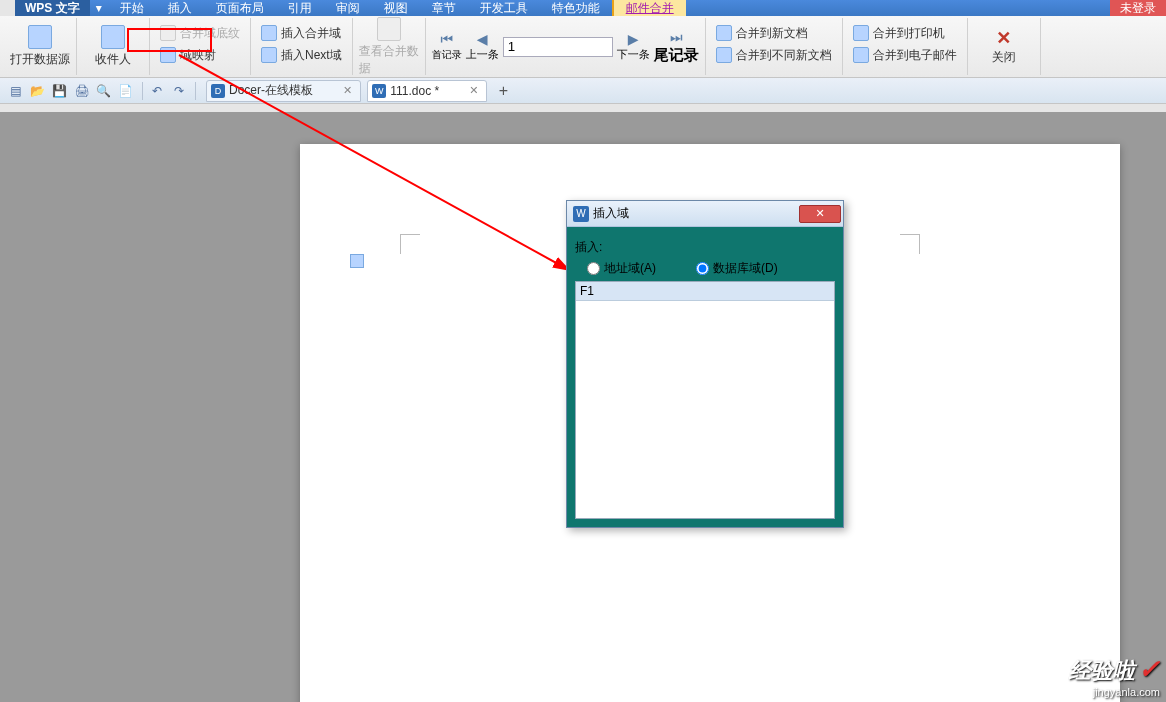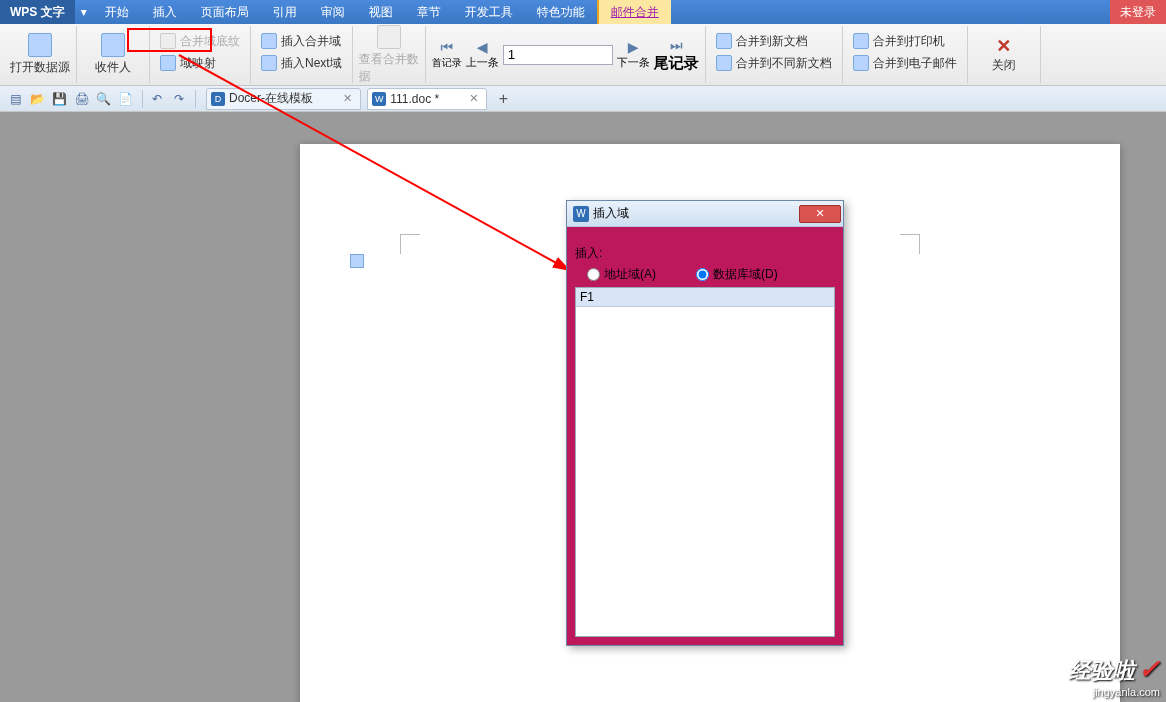--- a/index.html
+++ b/index.html
@@ -1,17 +1,17 @@
 <!DOCTYPE html>
 <html><head>
 <meta charset="utf-8">
 <style>
   * { box-sizing: border-box; margin: 0; padding: 0; font-family: "Microsoft YaHei", SimSun, sans-serif; }
   body { width: 1166px; height: 702px; background: #e6e6e6; overflow: hidden; position: relative; font-size: 12px; }
-  .menubar { height: 24px; background: linear-gradient(#4a89dc,#3b78c4); display: flex; align-items: stretch; color: #fff; }
+  .menubar { height: 16px; background: linear-gradient(#4a89dc,#3b78c4); display: flex; align-items: stretch; color: #fff; margin-left: 15px; }
   .menubar .app { background: #2b5fa0; padding: 0 10px; display:flex; align-items:center; font-weight: bold; }
   .menubar .dropdown-arrow { padding: 0 6px; display:flex; align-items:center;}
   .menubar .mitem { padding: 0 12px; display:flex; align-items:center; cursor:pointer;}
   .menubar .mitem.active { background:#fce7a0; color:#a21caf; border-left:2px solid #e8a31a;text-decoration:underline; }
   .menubar .login { margin-left:auto; background:#e05555; padding:0 10px; display:flex; align-items:center; }
   
   .ribbon { height: 62px; background: linear-gradient(#f7f7f7,#e9e9e9); border-bottom:1px solid #c5c5c5; display:flex; align-items:stretch; padding:2px 4px; }
   .rgroup { display:flex; flex-direction:column; justify-content:center; padding:0 6px; border-right:1px solid #d0d0d0;}
   .rgroup.split { flex-direction:row; align-items:center; }
   .rbtn-big { display:flex; flex-direction:column; align-items:center; justify-content:center; width:60px; color:#333; cursor:pointer; }
@@ -38,24 +38,24 @@
   .crop-tl { position:absolute; left:100px; top:90px; width:20px; height:20px; border-left:1px solid #bbb; border-top:1px solid #bbb;}
   .crop-tr { position:absolute; right:200px; top:90px; width:20px; height:20px; border-right:1px solid #bbb; border-top:1px solid #bbb;}
   .para-mark { position:absolute; left:50px; top:110px; width:14px; height:14px; background:#b7d4ff; border:1px solid #7aa9e0;}
   
   .arrow-svg { position:absolute; left:174px; top:50px; pointer-events:none; }
   
   .dialog { position:absolute; left:566px; top:200px; width:278px; background:#f0f0f0; border:1px solid #6c88a8; box-shadow:3px 3px 8px rgba(0,0,0,.3);}
   .dlg-title { height:26px; background:linear-gradient(#e9f1fb,#cedff0); border-bottom:1px solid #b0c4de; display:flex; align-items:center; padding:0 2px 0 6px;}
   .dlg-title .wicon { width:16px; height:16px; background:#2f6db5; color:#fff; font-size:10px; display:flex; align-items:center; justify-content:center; border-radius:2px; margin-right:4px;}
   .dlg-close { margin-left:auto; width:42px; height:18px; background:#d9534f; border:1px solid #a03030; border-radius:2px; color:#fff; display:flex; align-items:center; justify-content:center; font-size:11px; cursor:pointer;}
-  .dlg-body { padding:18px 8px 8px 8px; background:#be185d;}
+  .dlg-body { padding:12px 8px 8px 8px; background:#0f766e;}
   .dlg-row { display:flex; align-items:center; margin-bottom:4px;}
   .dlg-radio { margin:0 4px 0 12px;}
-  .fieldlist { border:1px solid #9ab; background:#fff; height:350px; }
+  .fieldlist { border:1px solid #9ab; background:#fff; height:238px; }
   .fieldlist .fhdr { background:#d7e5f5; border-bottom:1px solid #bcd; padding:2px 4px;}
   .dlg-foot { display:flex; justify-content:flex-end; gap:6px; padding:6px; border-top:1px solid #ddd;}
   .dbtn { border:1px solid #9ab; background:linear-gradient(#fdfdfd,#e6e6e6); padding:2px 8px; min-width:70px; text-align:center; cursor:pointer; border-radius:2px;}
   .dbtn.left { margin-right:auto;}
   
   .watermark { position:absolute; right:6px; bottom:4px; text-align:right; color:#fff; font-style:italic; font-weight:bold; text-shadow:1px 1px 2px #000;}
   .watermark .big { font-size:22px;}
   .watermark .check { color:#e03030; font-size:26px;}
   .watermark .small { font-size:11px; font-style:normal; font-weight:normal;}
 </style>

